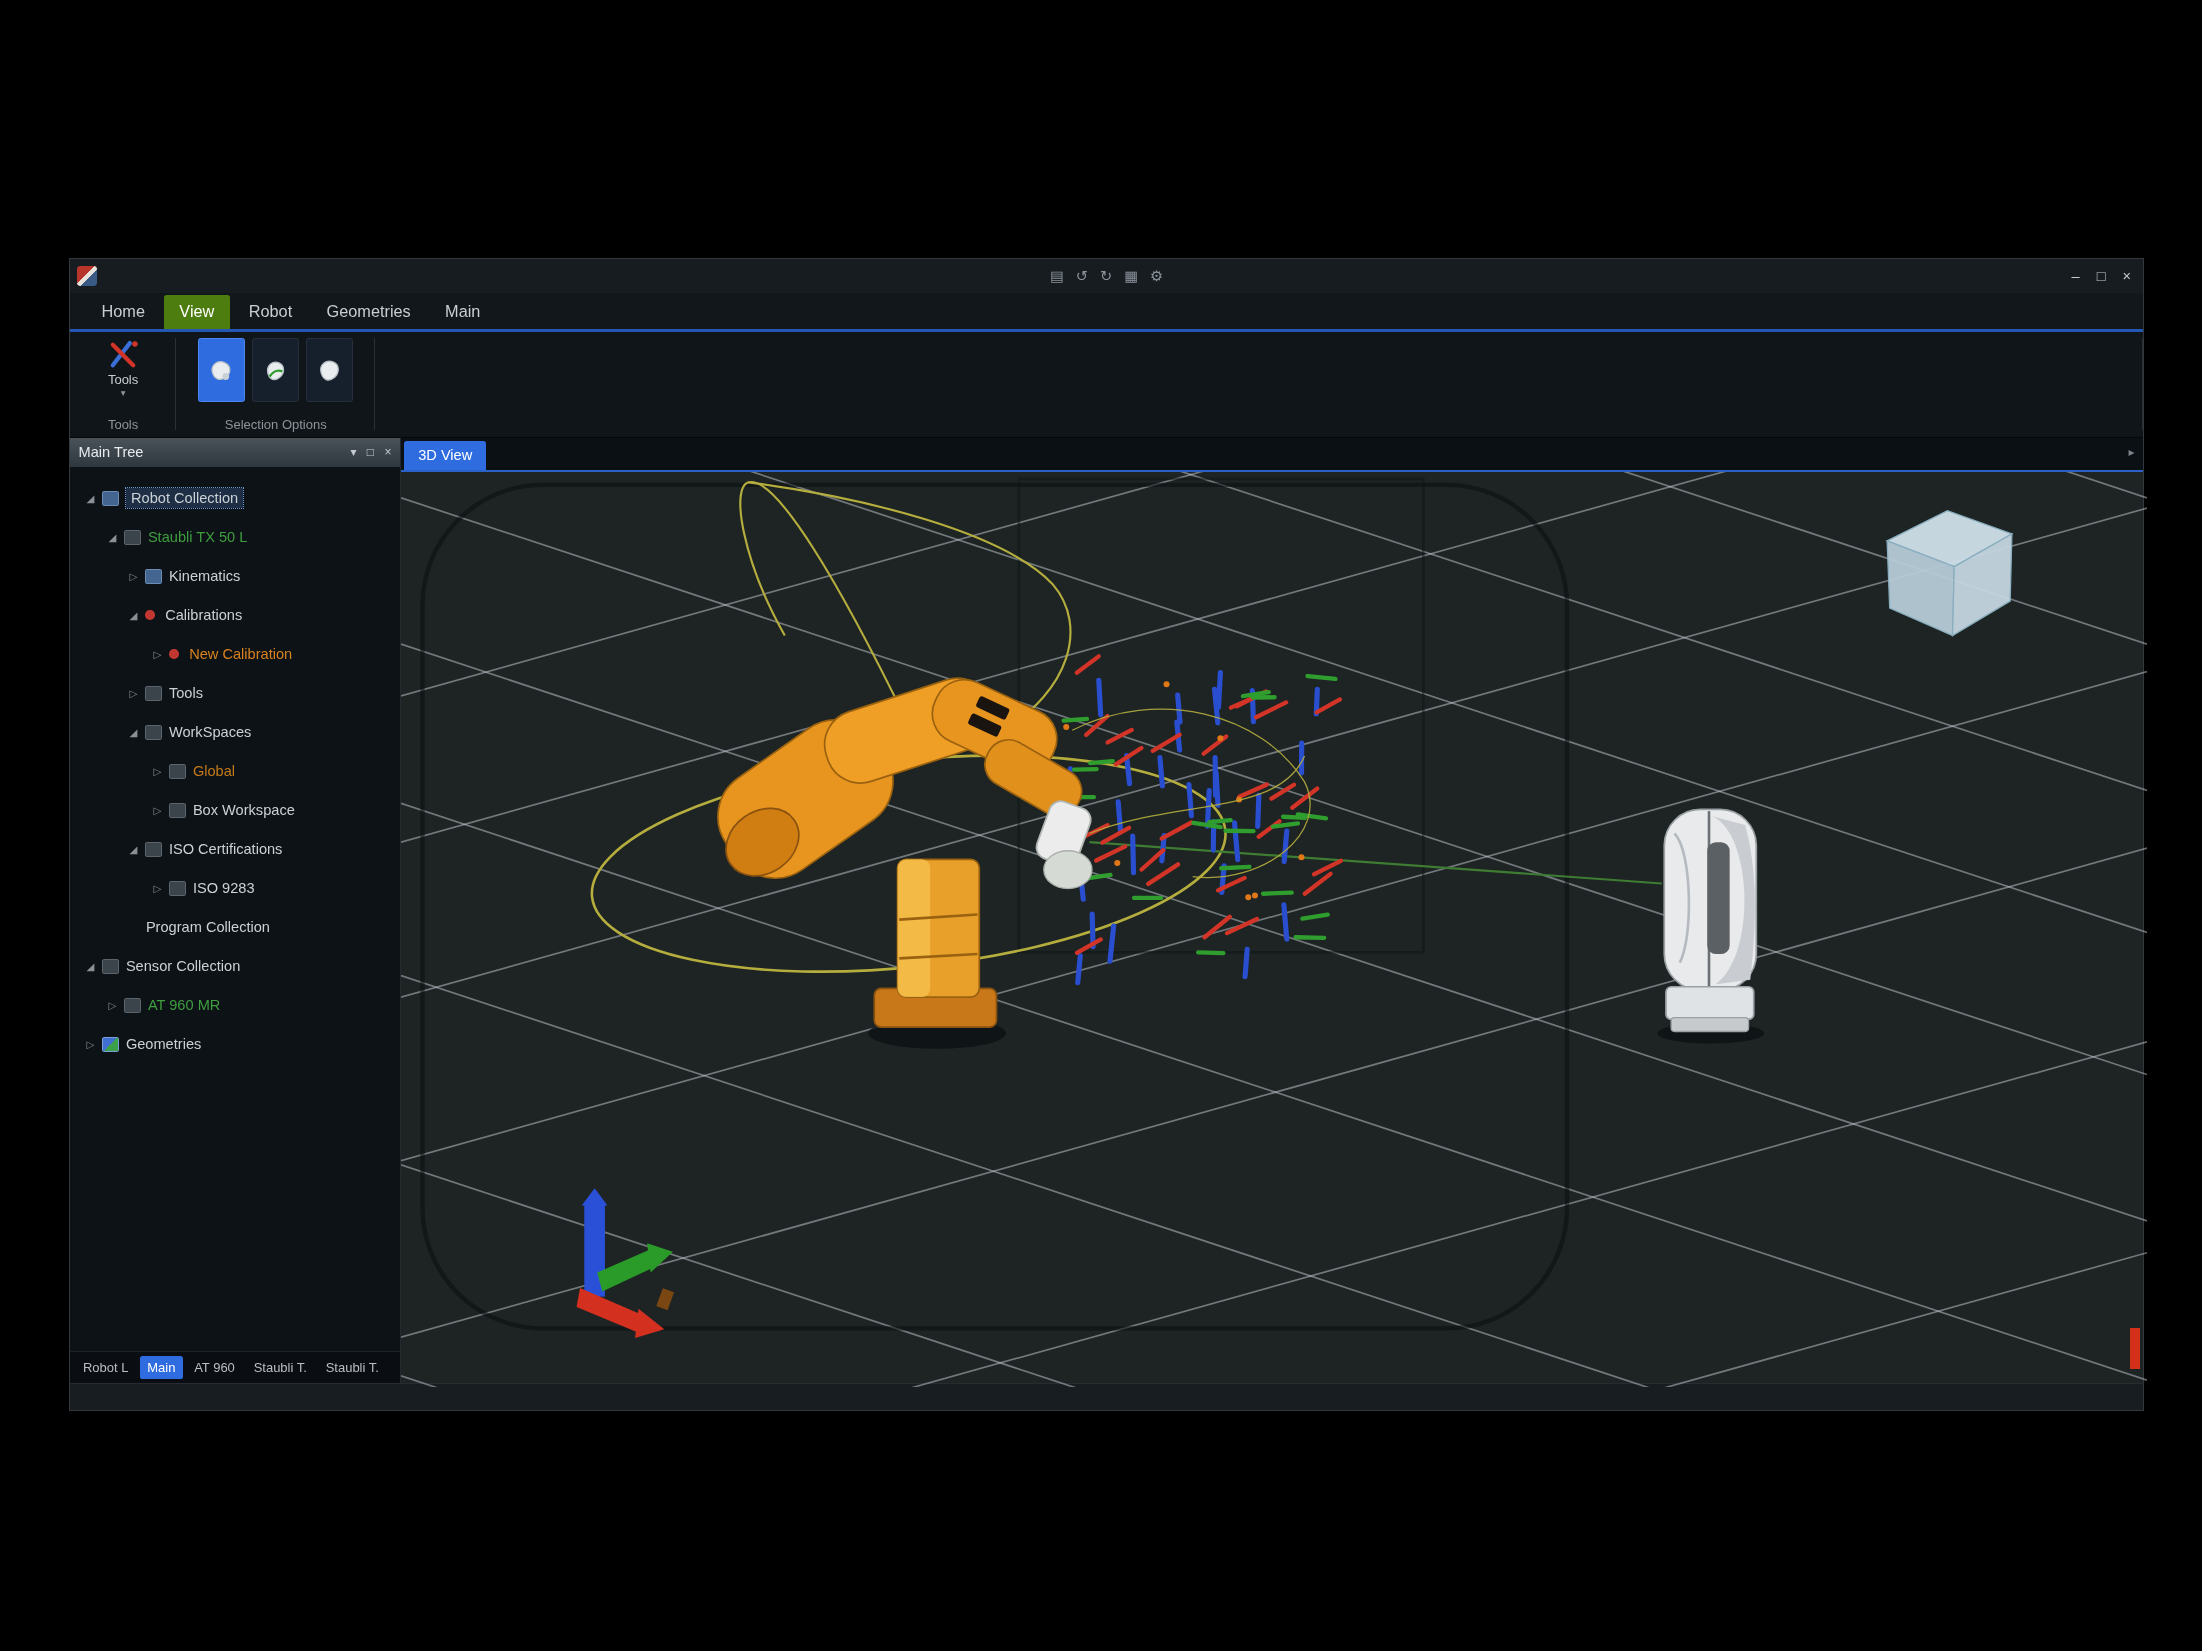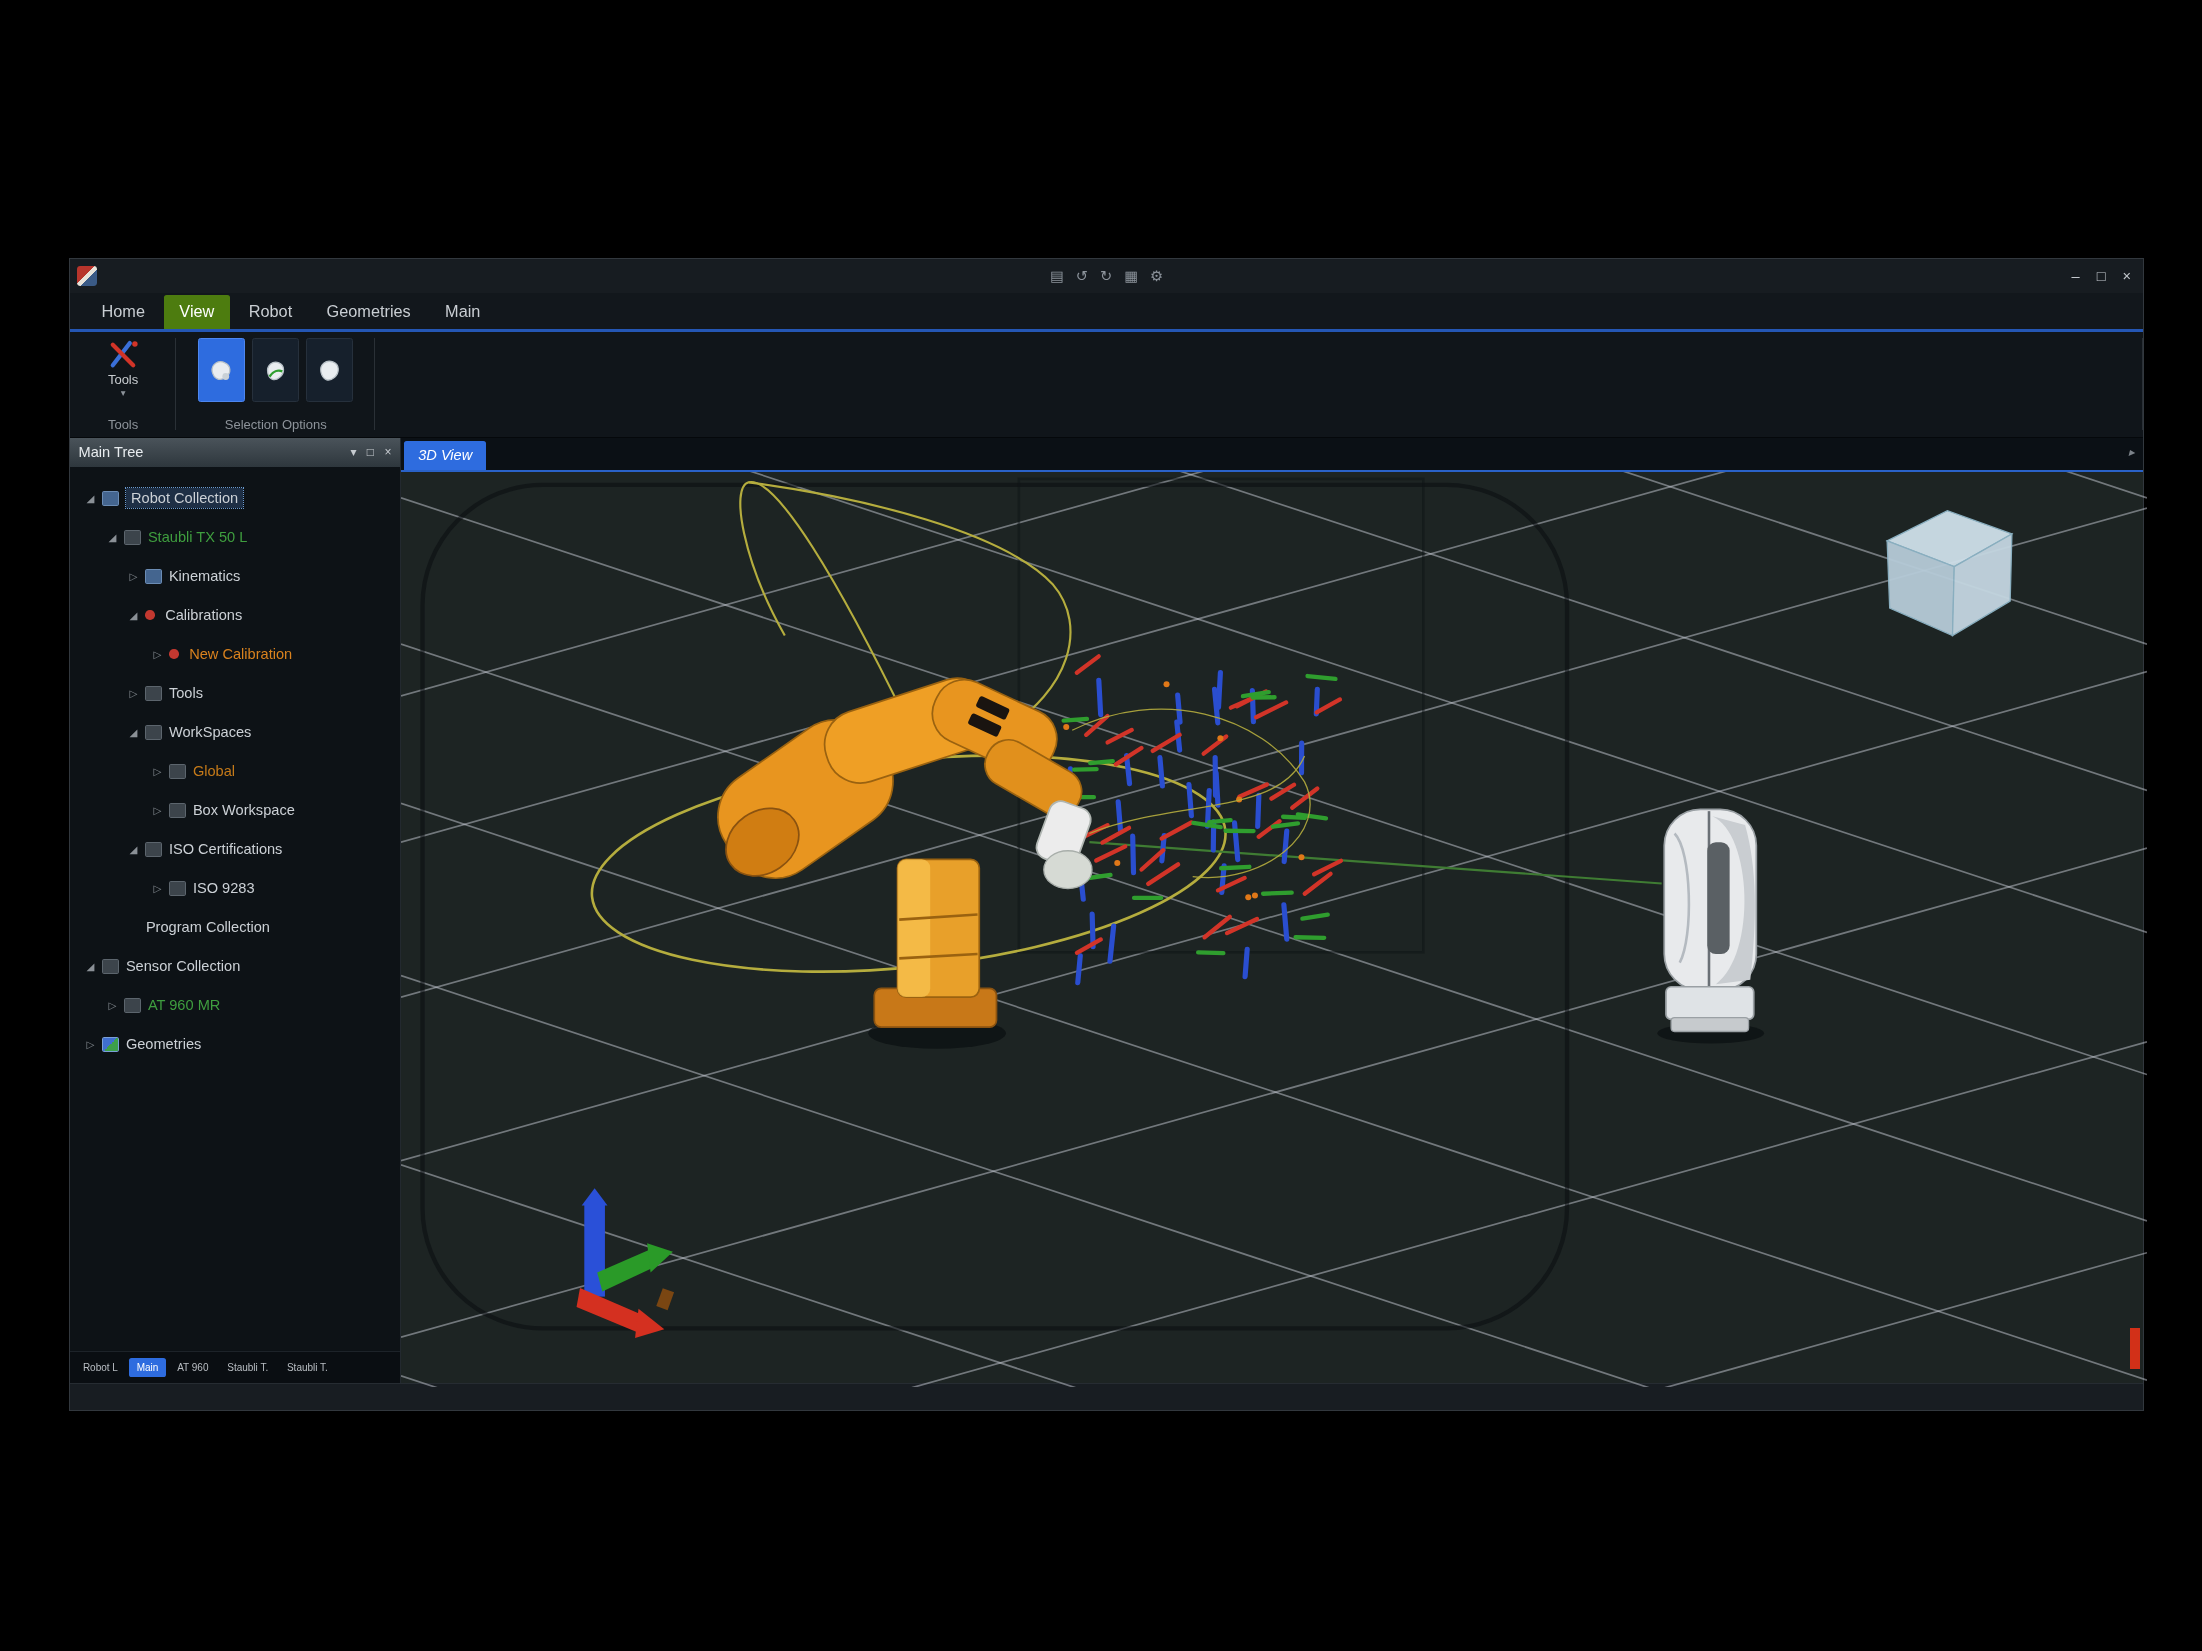--- a/index.html
+++ b/index.html
@@ -44,24 +44,24 @@
   .ticon{width:14.6px;height:13px;border-radius:1.7px;margin:0 6.9px 0 3.4px;flex:0 0 auto;}
   .ticon.none{visibility:hidden;}
   .ticon.blue{background:#44658f;border:0.9px solid #6b8cb4;}
   .ticon.gray{background:#3c444b;border:0.9px solid #5c656d;}
   .ticon.reddot{width:9.5px;height:9.5px;border-radius:50%;background:#c23830;border:none;margin-right:10.3px;}
   .ticon.multi{background:linear-gradient(135deg,#3f6fd0 0 50%,#3da04a 50% 100%);border:0.9px solid #7aa0d8;}
   .tlabel{white-space:nowrap;}
   .tlabel.selected{background:rgba(62,102,158,.35);outline:0.9px dotted #6a9ad0;padding:1.7px 5.2px;}
   .d1{padding-left:12px}.d2{padding-left:34px}.d3{padding-left:55px}.d4{padding-left:79px}
   .sb-tabs{height:31px;background:#0a0e12;display:flex;align-items:center;gap:3.4px;padding:0 5.2px;flex:0 0 auto;border-top:0.9px solid #1d2329;}
-  .sbtab{color:#b9bec3;font-size:10px;padding:4.3px 7.7px;}
+  .sbtab{color:#b9bec3;font-size:13px;padding:4.3px 7.7px;}
   .sbtab.active{background:#2e6cdf;color:#fff;border-radius:2.6px;}
   
-  .docarea{flex:1;display:flex;flex-direction:column;min-width:0;font-style:italic;}
+  .docarea{flex:1;display:flex;flex-direction:column;min-width:0;}
   .doc-tabs{height:32px;background:#0b1015;display:flex;align-items:flex-end;padding-left:3.4px;position:relative;flex:0 0 auto;}
   .dtab{background:#2e6cdf;color:#fff;font-size:14.6px;padding:6px 13.8px 6.9px;border-radius:2.6px 2.6px 0 0;}
   .doc-overflow{position:absolute;right:8.6px;top:7.7px;color:#7c838a;font-size:12px;}
   .doc-line{height:2.6px;background:#2a62c8;flex:0 0 auto;}
   .viewport{flex:1;position:relative;background:#1d2423;min-height:0;}
   .viewport svg{position:absolute;inset:0;}
   .redmark{position:absolute;right:3.4px;bottom:13.8px;width:9.5px;height:41px;background:#d23018;}
   
   .statusbar{height:26px;background:#181d22;border-top:0.9px solid #262c32;flex:0 0 auto;}
 </style>

